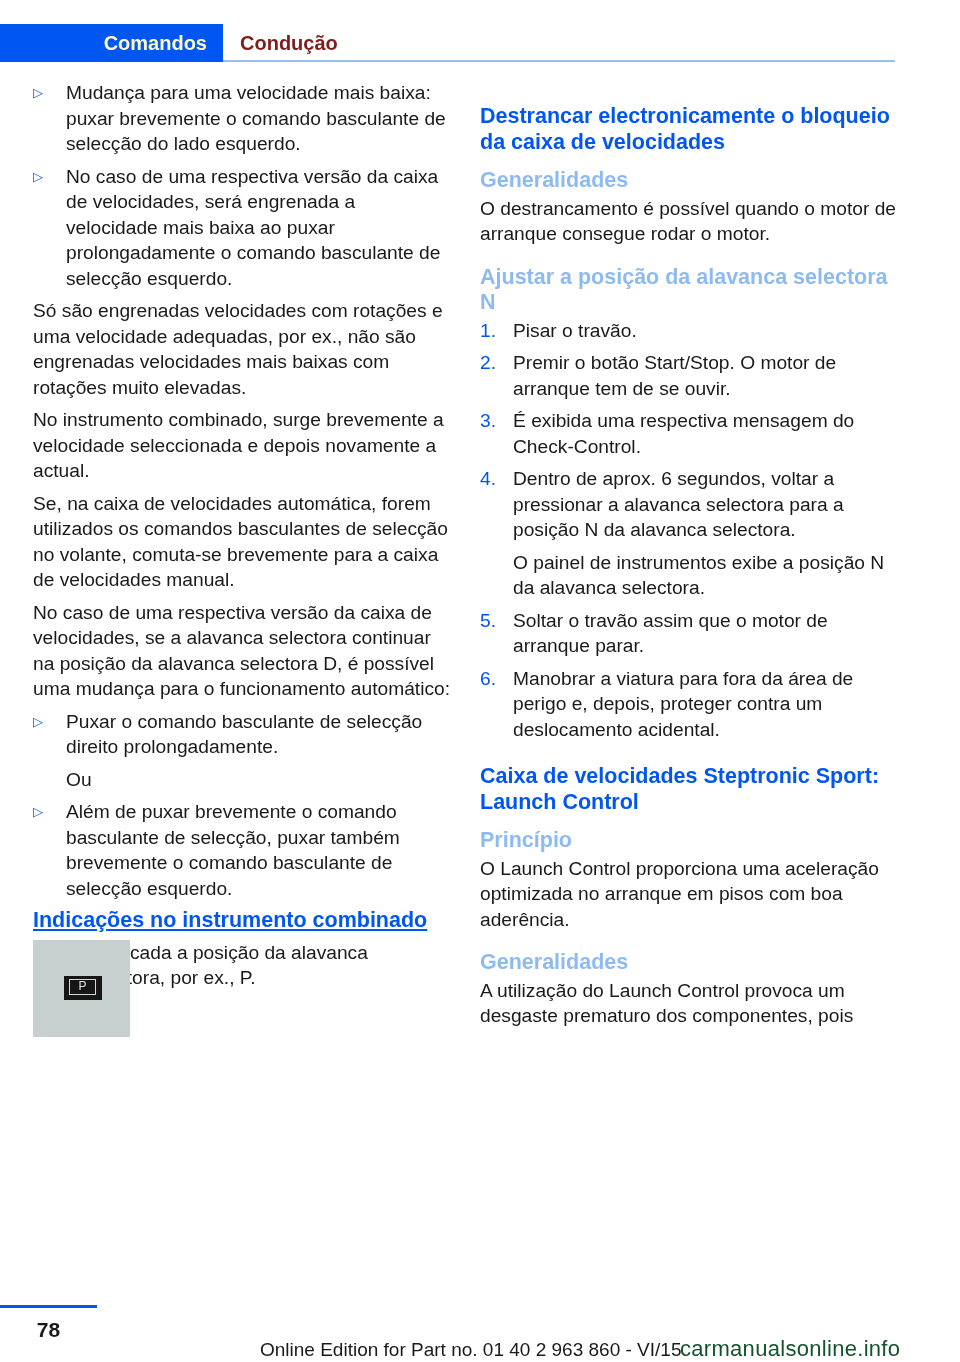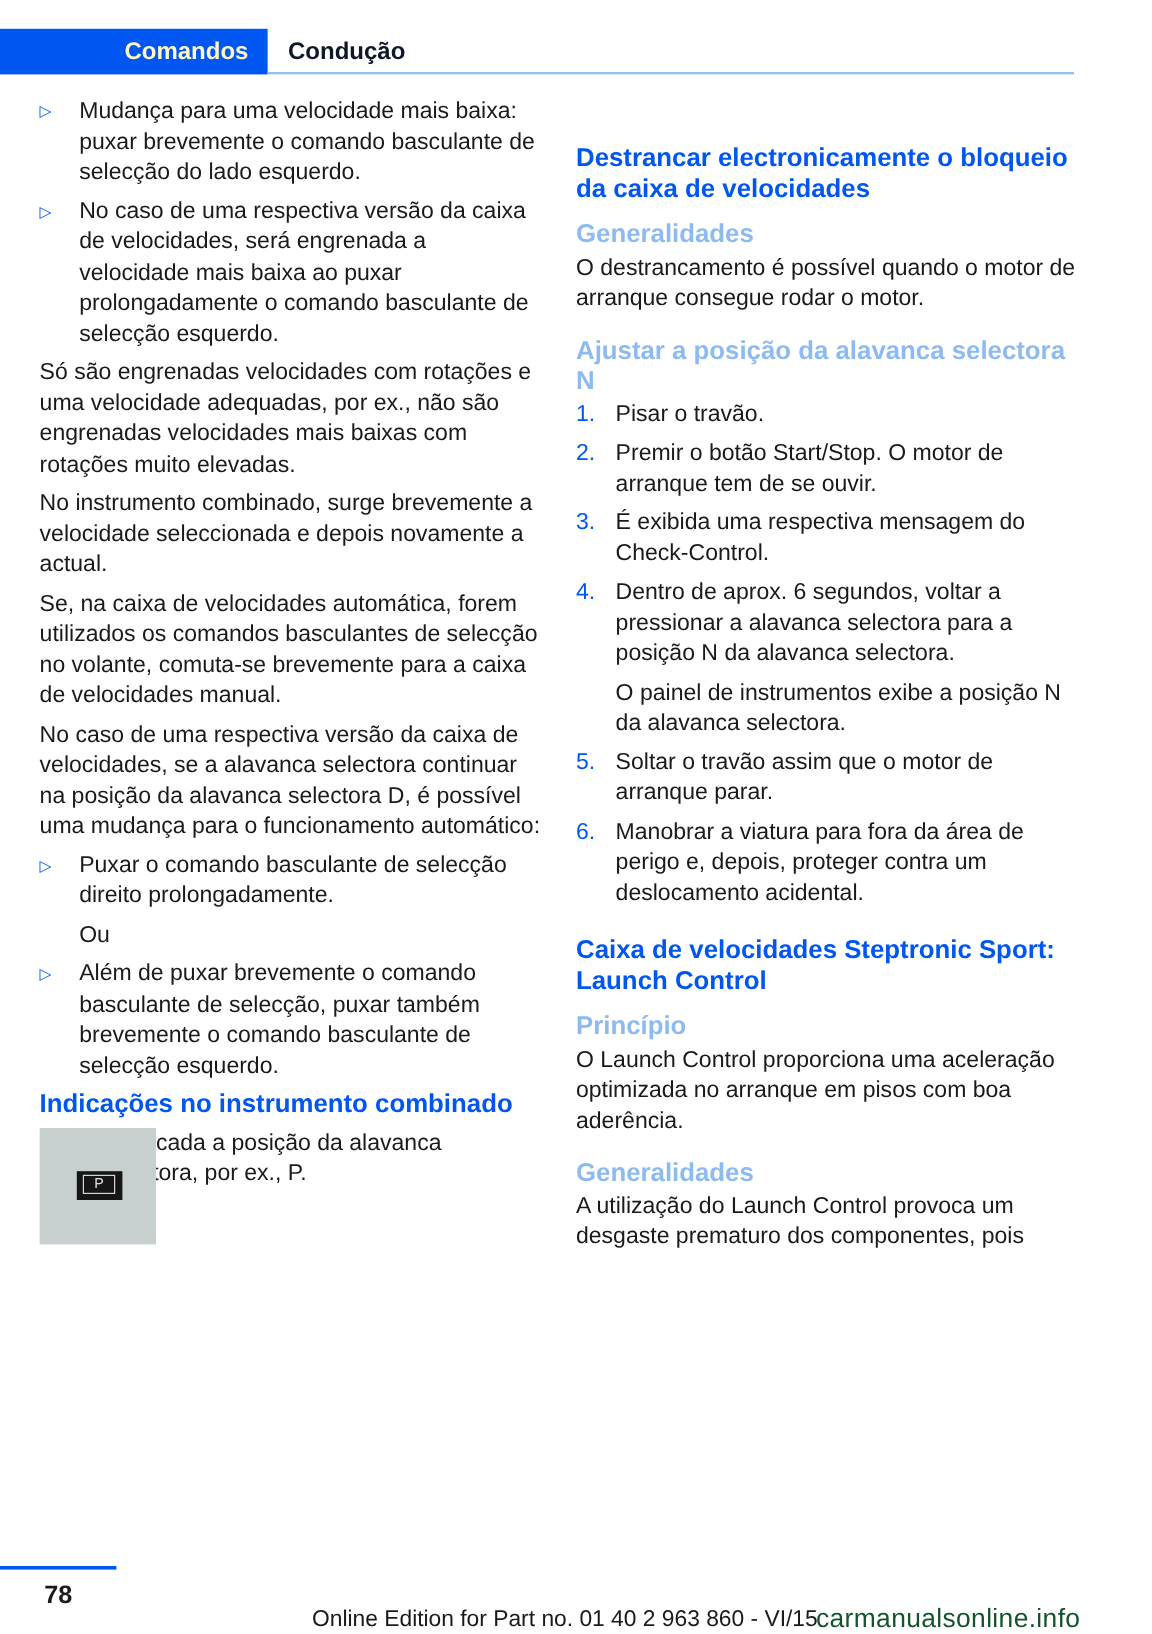--- a/index.html
+++ b/index.html
@@ -9,21 +9,21 @@
     color: #1a1a1a;
   }
   .header { position: absolute; left: 0; top: 24px; width: 895px; height: 38px; }
   .tab-active {
     position: absolute; left: 0; top: 0; width: 223px; height: 38px;
     background: #0056F0; color: #fef9c3; font-weight: bold; font-size: 20px;
     text-align: right; box-sizing: border-box; padding-right: 16px; line-height: 38px;
   }
   .tab-inactive {
     position: absolute; left: 240px; top: 0; height: 38px; line-height: 38px;
-    color: #0f172a; font-weight: bold; font-size: 20px;
+    color: #7f1d1d; font-weight: bold; font-size: 20px;
   }
   .header-line {
     position: absolute; left: 223px; top: 36px; width: 672px; height: 2px;
     background: #95C0F2;
   }
   .col { position: absolute; top: 80px; width: 418px; font-size: 19.2px; line-height: 25.5px; }
   .col-left { left: 33px; }
   .col-right { left: 480px; }
   p { margin: 0 0 7px 0; }
   .bullet { position: relative; padding-left: 33px; margin: 0 0 7px 0; }
@@ -84,32 +84,32 @@
   <p>No caso de uma respectiva versão da caixa de velocidades, se a alavanca selectora continuar na posição da alavanca selectora D, é possível uma mudança para o funcionamento automático:</p>
   <div class="bullet">
     <span class="marker">▷</span>
     <div>Puxar o comando basculante de selecção direito prolongadamente.</div>
     <div class="sub">Ou</div>
   </div>
   <div class="bullet">
     <span class="marker">▷</span>
     <div>Além de puxar brevemente o comando basculante de selecção, puxar também brevemente o comando basculante de selecção esquerdo.</div>
   </div>
-  <h2 style="margin-top:6px;margin-bottom:6px;">Indicações no instrumento combinado</h2>
+  <h2 style="margin-top:6px;margin-bottom:6px;text-decoration:underline;">Indicações no instrumento combinado</h2>
   <div class="fig-row">
     <div class="fig">
       <div class="p-box">
         <div class="p-inner">P</div>
       </div>
     </div>
     <p class="fig-text" style="padding-left:0;margin-left:49px;">É indicada a posição da alavanca selectora, por ex., P.</p>
   </div>
 </div>
 
-<div class="col col-right" style="top:104px;margin-top:15px;">
+<div class="col col-right" style="top:104px;">
   <h2>Destrancar electronicamente o bloqueio da caixa de velocidades</h2>
   <h3 style="margin-top:13px;">Generalidades</h3>
   <p>O destrancamento é possível quando o motor de arranque consegue rodar o motor.</p>
   <h3 style="margin-top:18px;">Ajustar a posição da alavanca selectora N</h3>
 
   <div class="num">
     <span class="n">1.</span>
     <span>Pisar o travão.</span>
   </div>
   <div class="num">

